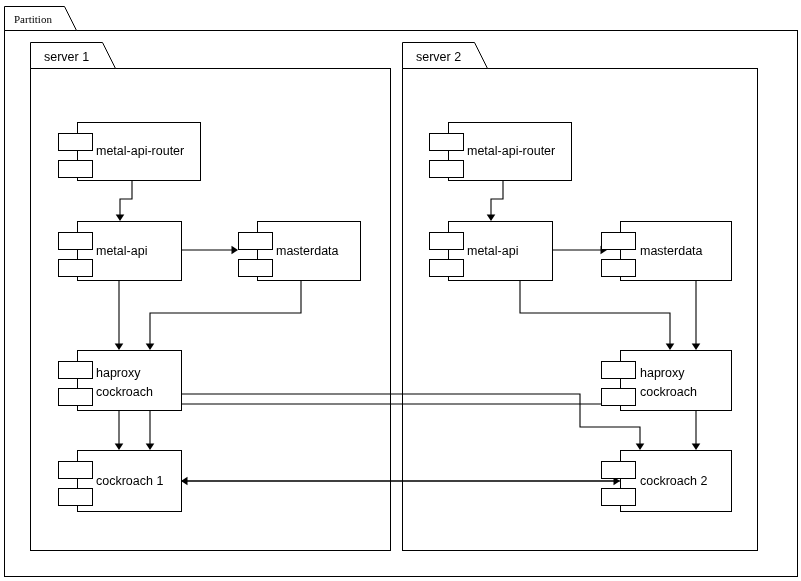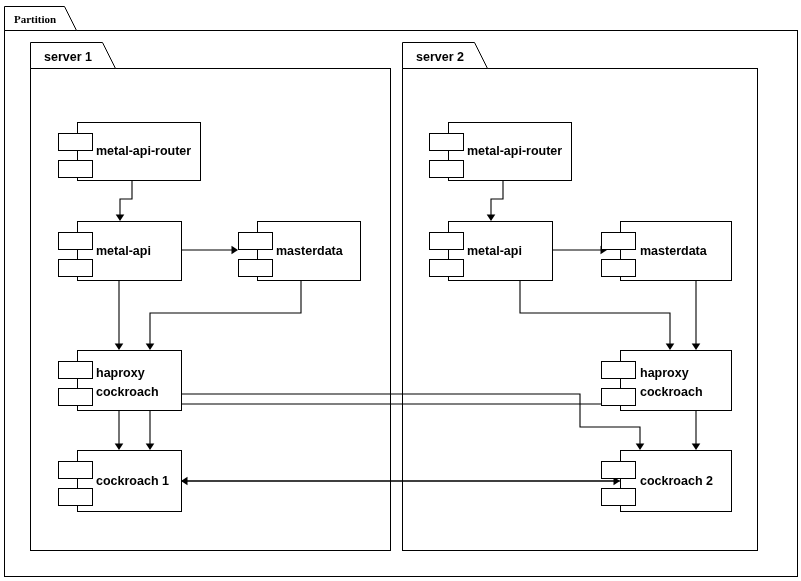--- a/index.html
+++ b/index.html
@@ -7,21 +7,20 @@
     padding: 0;
     background: #ffffff;
   }
   #canvas {
     position: relative;
     width: 801px;
     height: 581px;
     background: #ffffff;
     overflow: hidden;
     font-family: "Liberation Sans", sans-serif;
-    font-weight: bold;
   }
   svg.diagram {
     position: absolute;
     top: 0;
     left: 0;
     width: 801px;
     height: 581px;
     shape-rendering: geometricPrecision;
   }
   .box-fill {

